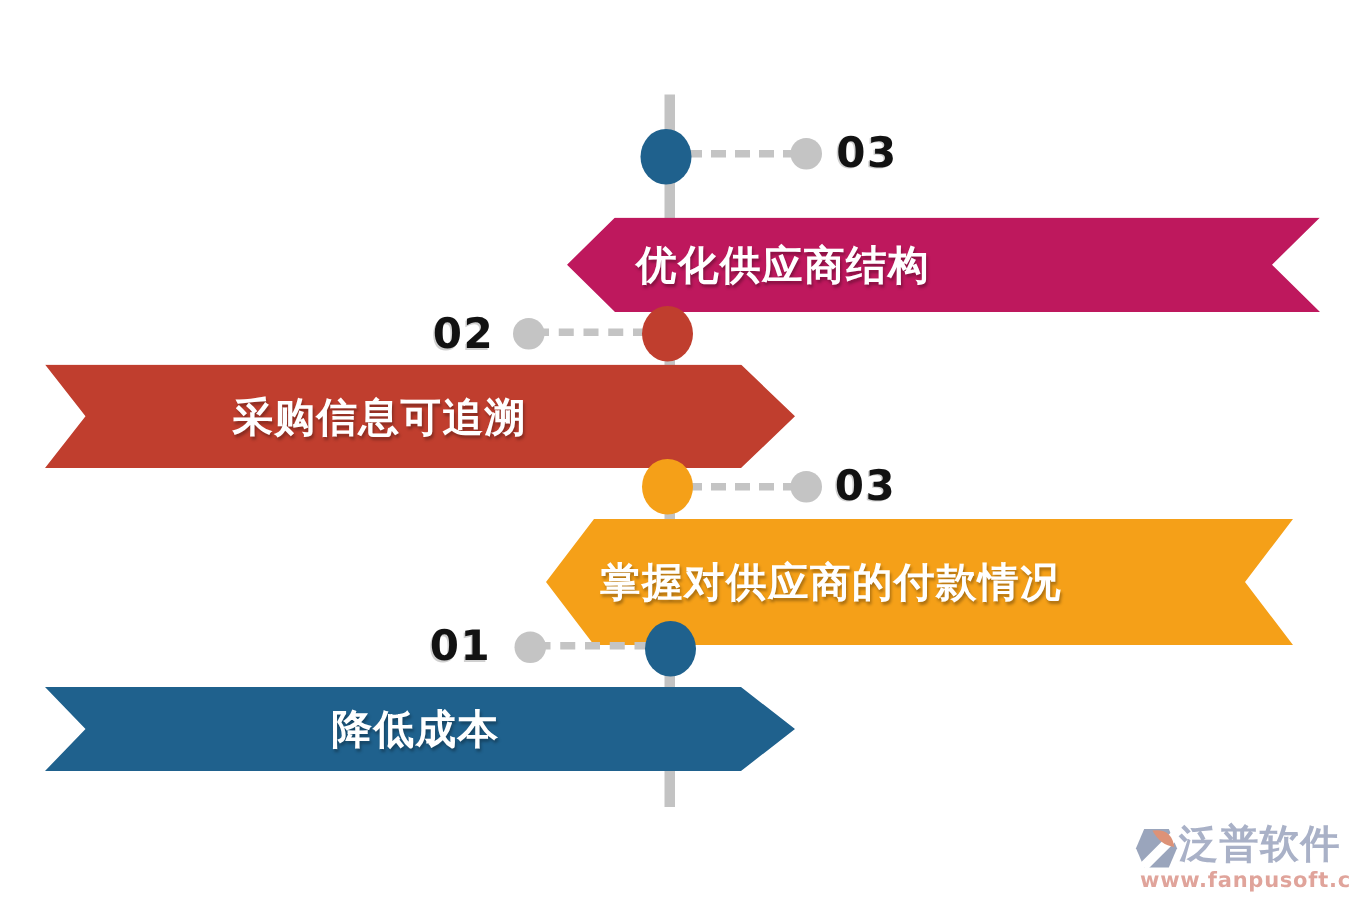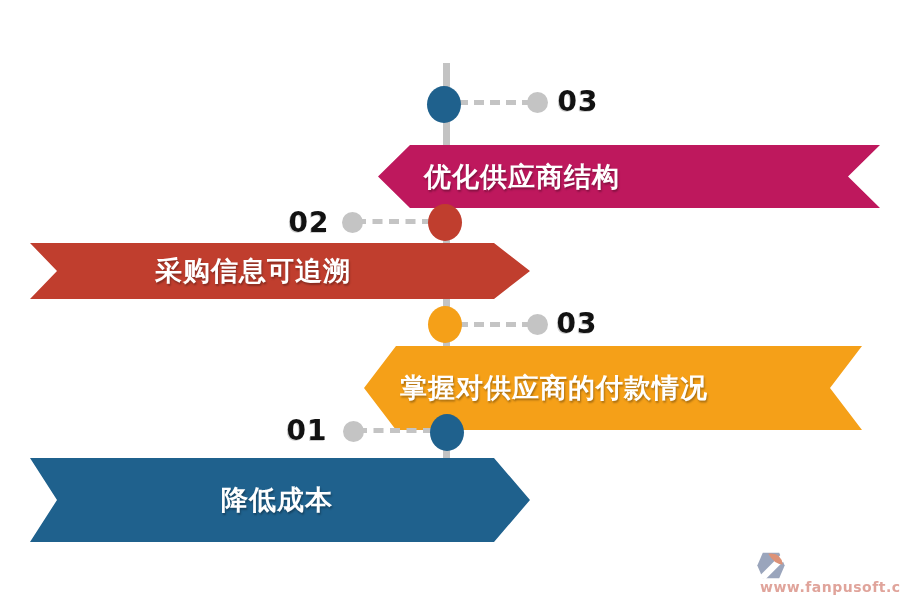--- a/index.html
+++ b/index.html
@@ -19,23 +19,23 @@
     text-shadow:1px 2px 2px rgba(0,0,0,0.30);
     display:flex;align-items:center;
   }
   .banner.point-left{
     clip-path:polygon(0 50%, 32px 0, 100% 0, calc(100% - 32px) 50%, 100% 100%, 32px 100%);
   }
   .banner.point-right{
     clip-path:polygon(0 0, calc(100% - 36px) 0, 100% 50%, calc(100% - 36px) 100%, 0 100%, 27px 50%);
   }
   .banner-1{left:378px;top:145px;width:502px;height:63px;background:#be185d;padding-left:46px;box-sizing:border-box;}
-  .banner-2{left:30px;top:243px;width:500px;height:56px;background:#c03e2e;justify-content:center;padding-right:54px;box-sizing:border-box;}
+  .banner-2{left:30px;top:243px;width:500px;height:69px;background:#c03e2e;justify-content:center;padding-right:54px;box-sizing:border-box;}
   .banner-3{left:364px;top:346px;width:498px;height:84px;background:#f5a018;padding-left:36px;box-sizing:border-box;}
-  .banner-4{left:30px;top:458px;width:500px;height:84px;background:#1f618d;justify-content:center;padding-right:6px;box-sizing:border-box;}
+  .banner-4{left:30px;top:458px;width:500px;height:56px;background:#1f618d;justify-content:center;padding-right:6px;box-sizing:border-box;}
 
   
   .node{position:absolute;width:34px;height:37px;border-radius:50%;z-index:3;}
   .node-1{left:427px;top:86px;background:#1f618d;}
   .node-2{left:428px;top:204px;background:#c03e2e;}
   .node-3{left:428px;top:306px;background:#f5a018;}
   .node-4{left:430px;top:414px;background:#1f618d;}
 
   
   .dash{position:absolute;height:0;border-top:5px dashed #c4c4c4;z-index:2;}
@@ -106,17 +106,18 @@
     <span>降低成本</span>
   </div>
 
   <div class="watermark">
     <div class="wm-row">
       <svg class="wm-icon" viewBox="0 0 32 34">
         <path d="M7 3 L25 3 L31 17 L25 31 L7 31 L1 17 Z" fill="#9aa5bc"></path>
         <path d="M2 30 L30 2 L30 12 L10 32 Z" fill="#ffffff"></path>
         <path d="M13 4 Q27 2 29 16 Q19 15 13 4 Z" fill="#dd9277"></path>
       </svg>
+      <div class="wm-brand">泛普软件</div>
     </div>
     <div class="wm-url">www.fanpusoft.com</div>
   </div>
 
 </div>
 
 </body></html>

